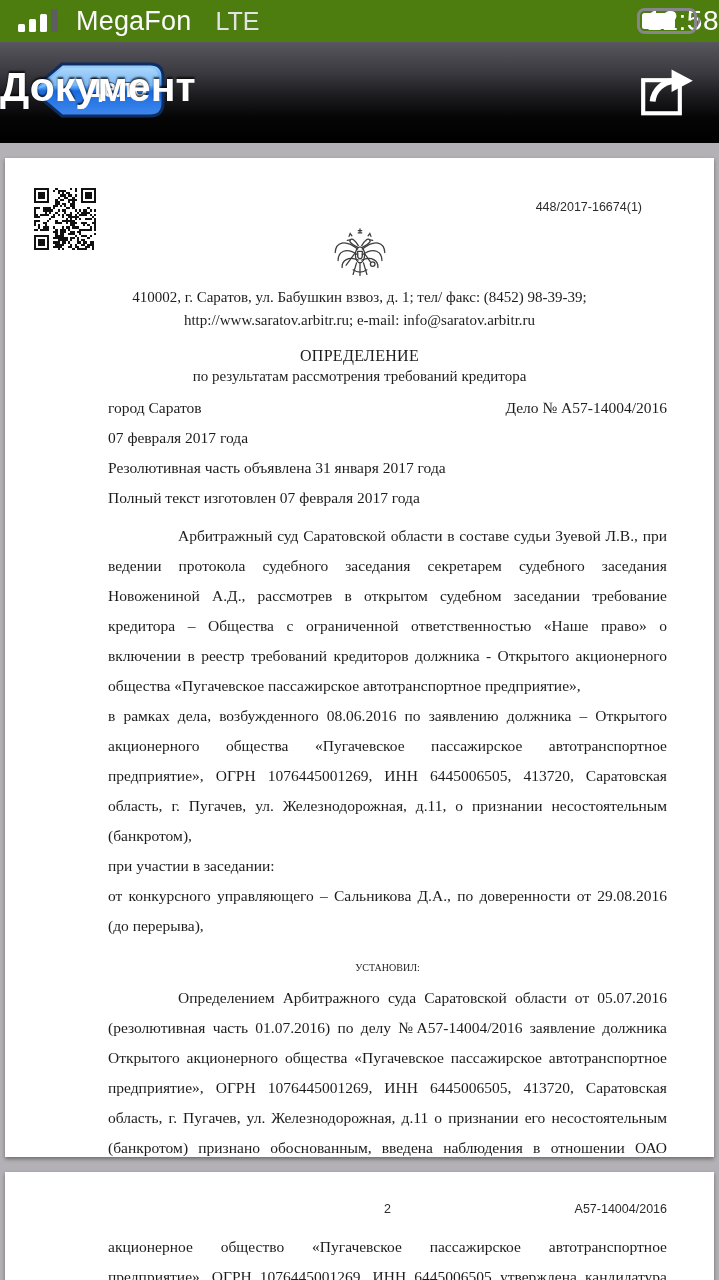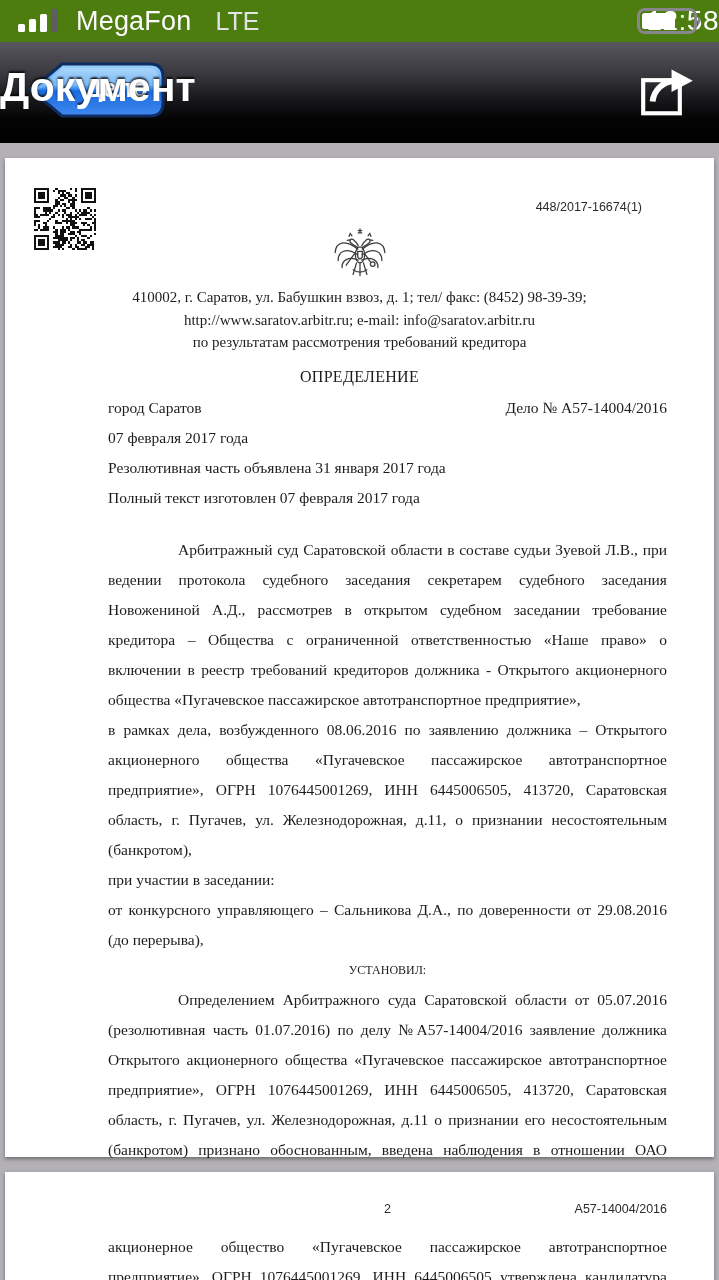--- a/index.html
+++ b/index.html
@@ -67,22 +67,22 @@
   .doc-subtitle { font-size:15px; line-height:21px; }
 
   .text-col { padding-left:103px; padding-right:47px; }
   .meta-row { display:flex; justify-content:space-between; margin-top:6px; line-height:30px; font-size:15.5px; }
   .meta-line { line-height:30px; font-size:15.5px; }
 
   .body-par {
     font-size:15.5px; line-height:30px; text-align:justify; margin-top:0;
   }
   .indent { text-indent:70px; }
-  .gap-top { margin-top:22px; }
-  .ustanovil { font-size:12px; line-height:30px; margin-top:0; }
+  .gap-top { margin-top:8px; }
+  .ustanovil { font-size:10px; line-height:30px; margin-top:12px; }
 
   .p2-inner { position:relative; padding-top:30px; }
   .p2-header { position:relative; height:18px; font-family:"Liberation Sans", sans-serif; font-size:12.5px; color:#2b2b2b; }
   .p2-pagenum { position:absolute; left:0; right:0; text-align:center; }
   .p2-ref { position:absolute; right:0; top:0; }
   .p2-par { margin-top:12px; }
 </style>
 </head>
 <body>
 
@@ -179,22 +179,22 @@
 
           <path d="M42 46 L26 68"></path>
           <circle cx="72" cy="66" r="4"></circle>
           <path d="M58 48 L68 62"></path>
         </g>
       </svg>
 
       <div class="center-line court-addr">410002, г. Саратов, ул. Бабушкин взвоз, д. 1; тел/ факс: (8452) 98-39-39;</div>
       <div class="center-line court-addr">http://www.saratov.arbitr.ru; e-mail: info@saratov.arbitr.ru</div>
 
+      <div class="center-line doc-title">ОПРЕДЕЛЕНИЕ</div>
       <div class="center-line doc-subtitle">по результатам рассмотрения требований кредитора</div>
-      <div class="center-line doc-title">ОПРЕДЕЛЕНИЕ</div>
 
       <div class="text-col">
         <div class="meta-row">
           <span>город Саратов</span>
           <span>Дело № А57-14004/2016</span>
         </div>
         <div class="meta-line">07 февраля 2017 года</div>
         <div class="meta-line">Резолютивная часть объявлена 31 января 2017 года</div>
         <div class="meta-line">Полный текст изготовлен 07 февраля 2017 года</div>
 

